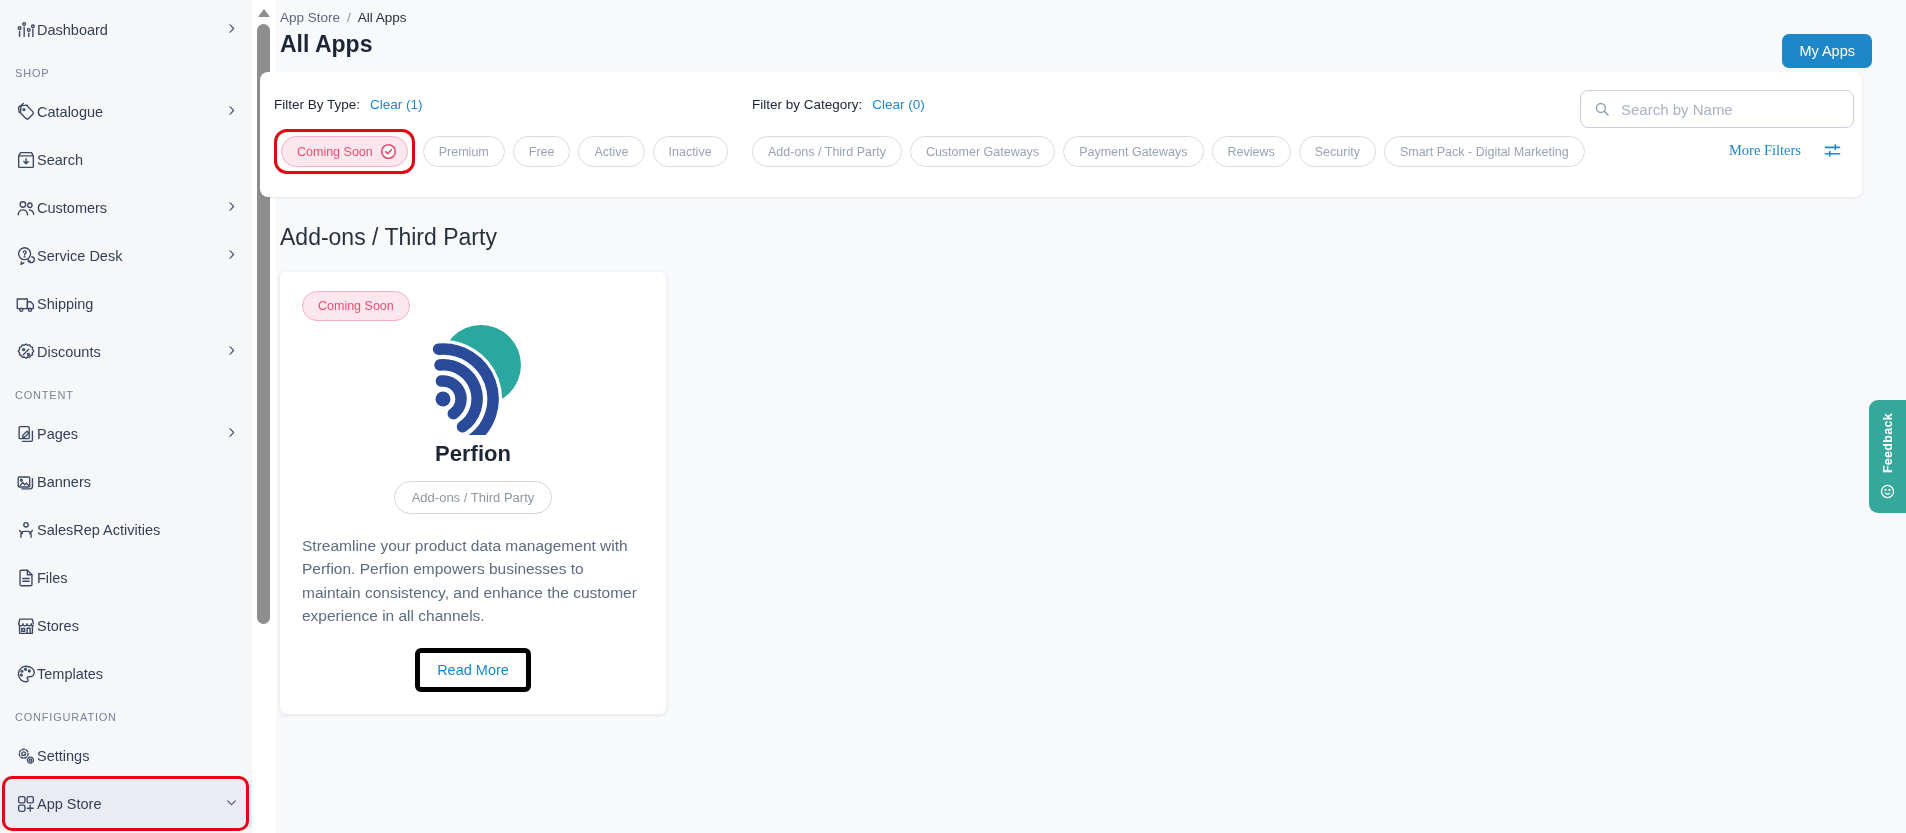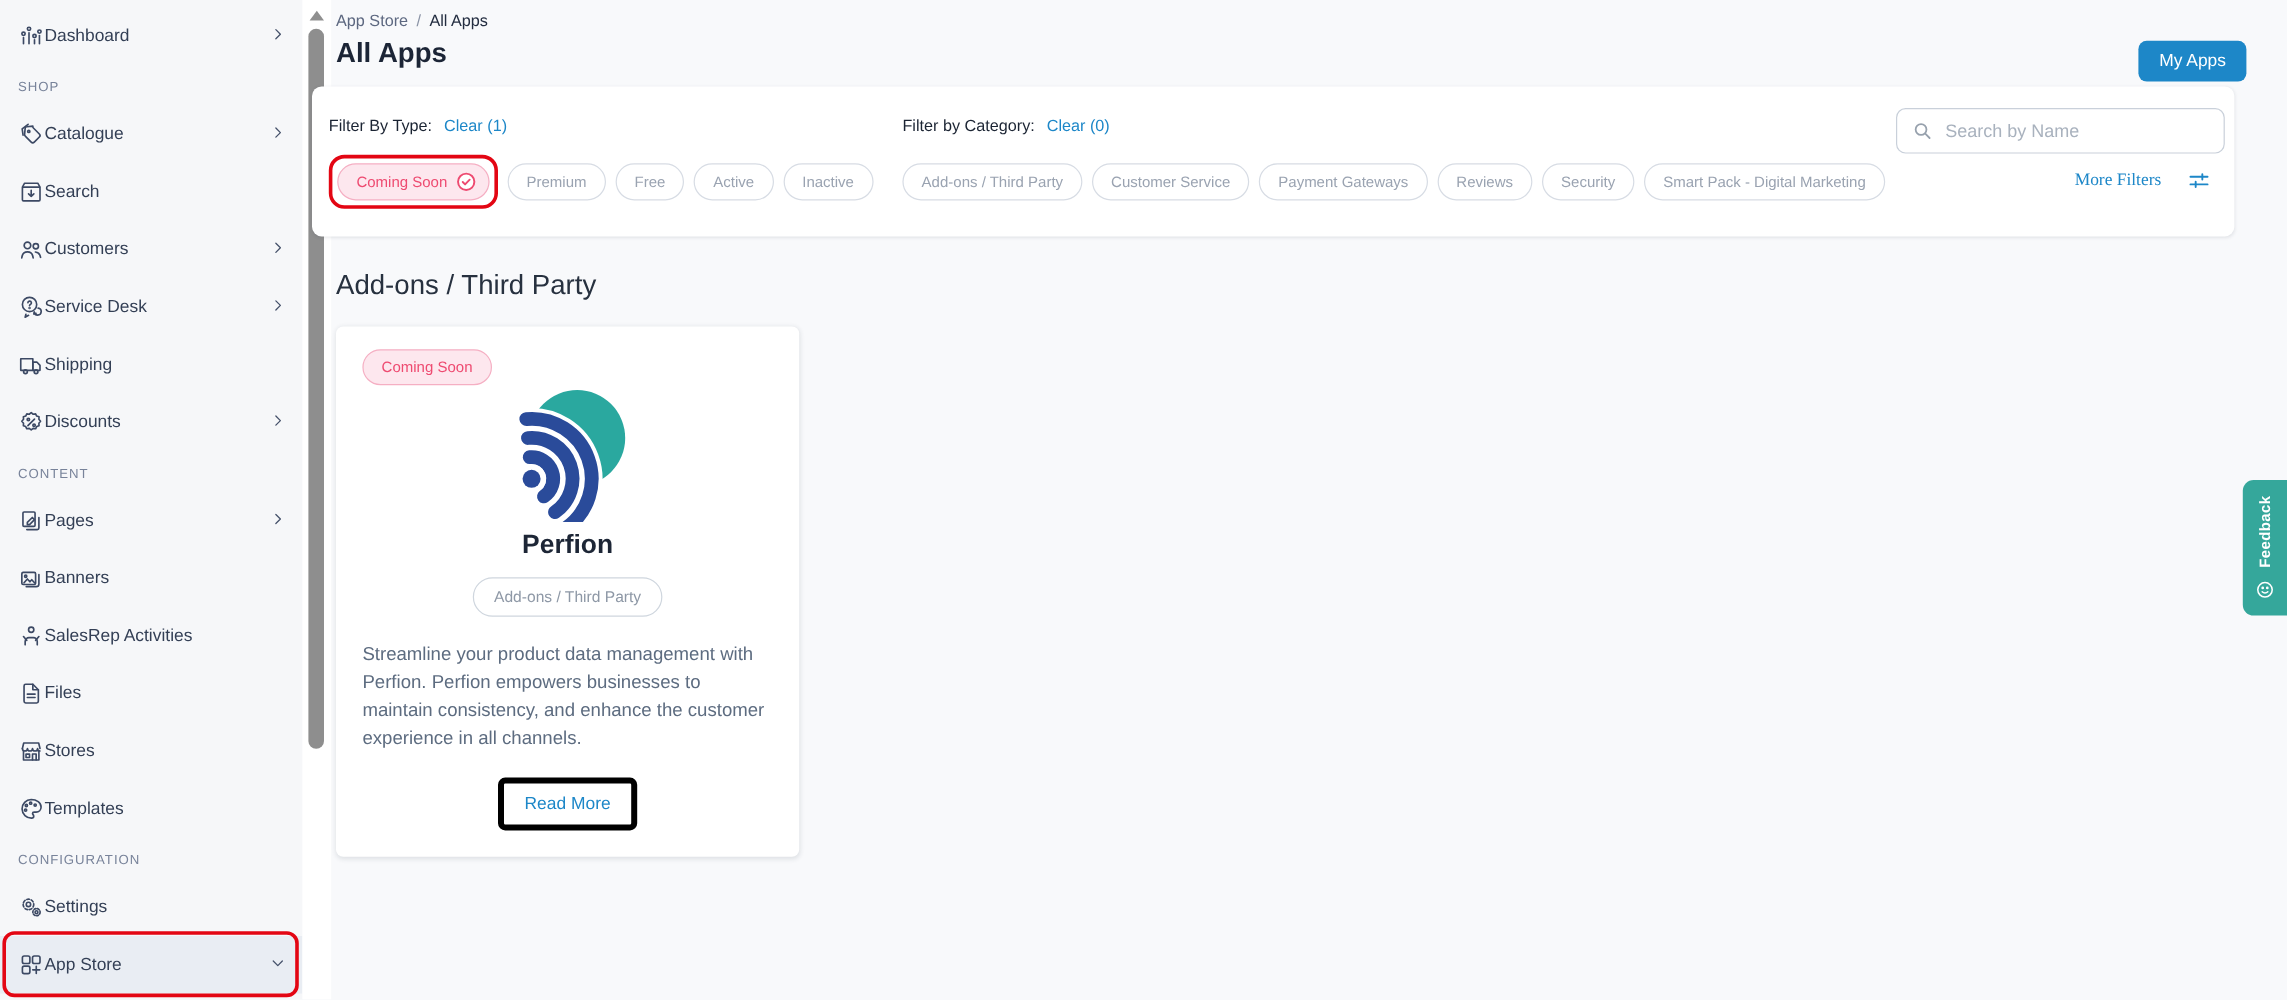--- a/index.html
+++ b/index.html
@@ -298,21 +298,21 @@
       </div>
     </div>
 
     <div class="fgroup-cat">
       <div class="flabel-row">
         <span class="flabel">Filter by Category:</span>
         <span class="fclear">Clear (0)</span>
       </div>
       <div class="chips-row">
         <span class="chip">Add-ons / Third Party</span>
-        <span class="chip">Customer Service</span>
+        <span class="chip">Customer Gateways</span>
         <span class="chip">Payment Gateways</span>
         <span class="chip">Reviews</span>
         <span class="chip">Security</span>
         <span class="chip">Smart Pack - Digital Marketing</span>
       </div>
     </div>
 
     <div class="fgroup-right">
       <div class="search-box">
         <svg width="18" height="18" viewBox="0 0 24 24" fill="none" stroke="#97a1ad" stroke-width="2" stroke-linecap="round">

